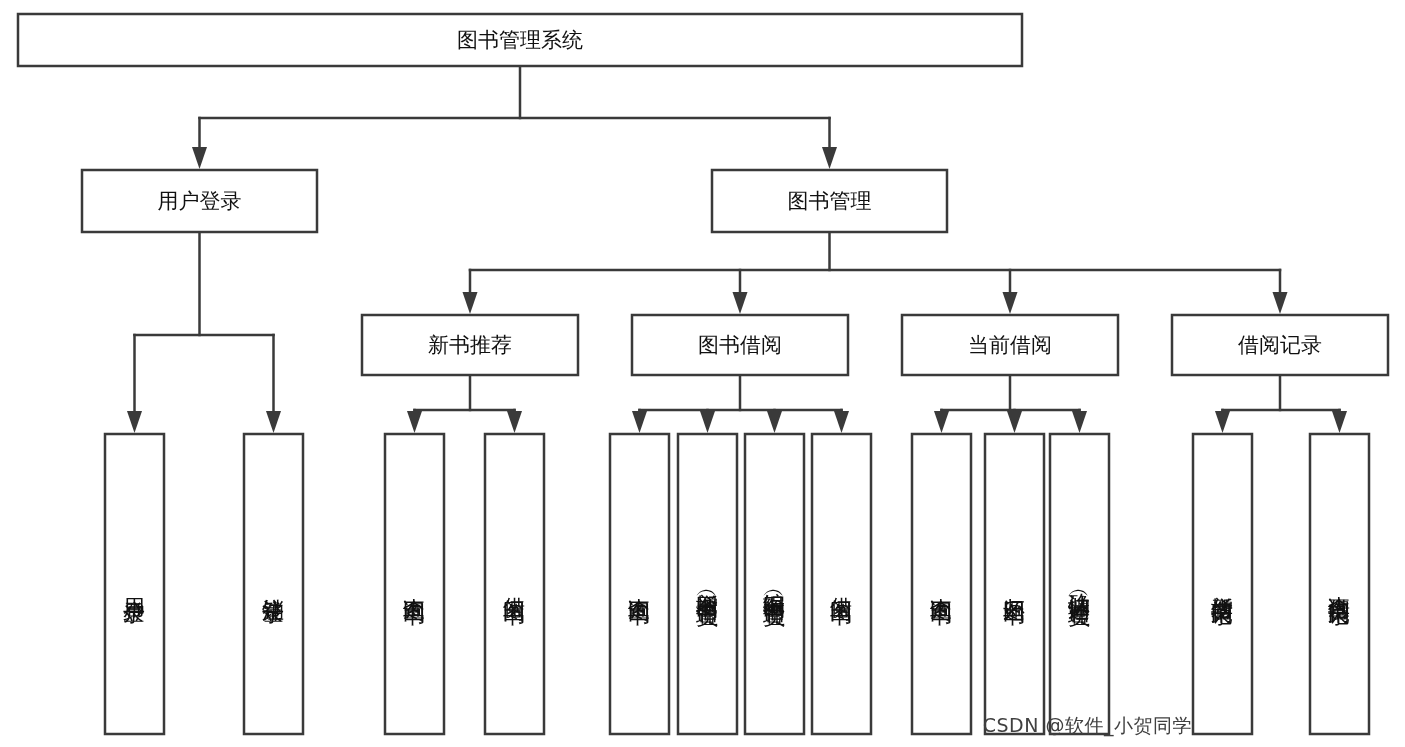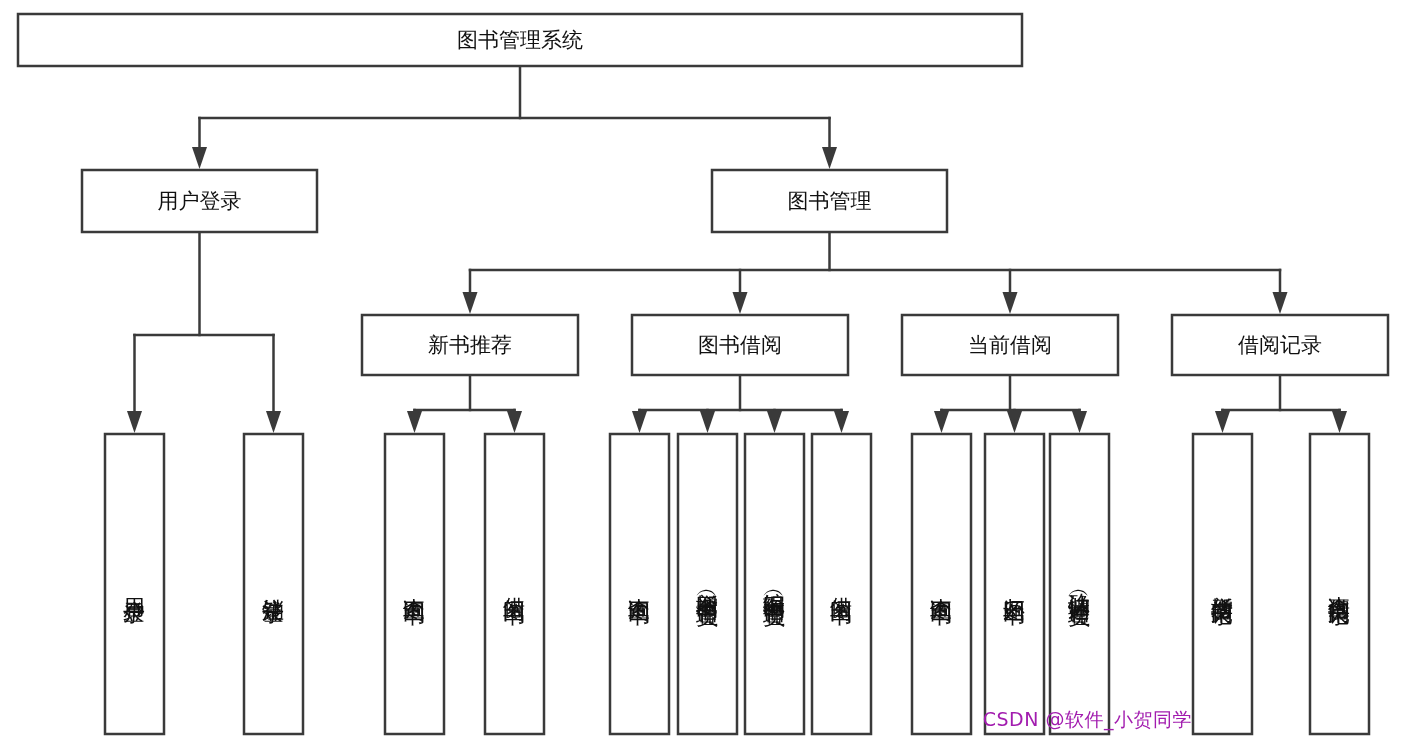--- a/index.html
+++ b/index.html
@@ -60,24 +60,24 @@
     font-family: "DejaVu Sans", "Liberation Sans", sans-serif;
     font-size: 22px;
     line-height: 1.05;
     letter-spacing: 2px;
     color: #111111;
     white-space: nowrap;
   }
   .watermark {
     position: absolute;
     right: 8px;
-    bottom: 14px;
+    bottom: 8px;
     font-family: "DejaVu Sans", "Liberation Sans", sans-serif;
     font-size: 19px;
-    color: #a21caf;
+    color: #404040;
     letter-spacing: 0.5px;
     user-select: none;
   }
 </style>
 </head>
 <body>
 
 <div id="diagram-root">
   <svg id="chart-svg" viewBox="0 0 1405 747">
     <g id="edges-layer">

